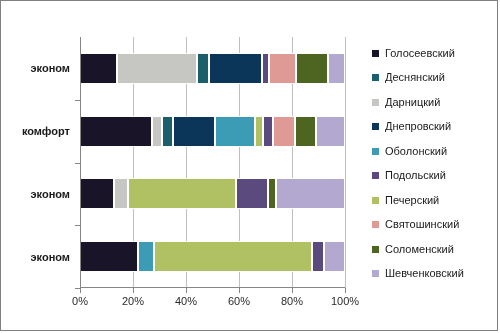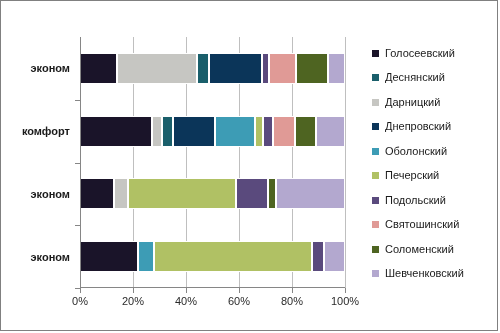--- a/index.html
+++ b/index.html
@@ -206,28 +206,28 @@
       </div>
       <div class="legend-row">
         <span class="legend-swatch" style="background: rgb(11, 53, 89);"></span>
         <span class="legend-text">Днепровский</span>
       </div>
       <div class="legend-row">
         <span class="legend-swatch" style="background: rgb(61, 156, 181);"></span>
         <span class="legend-text">Оболонский</span>
       </div>
       <div class="legend-row">
+        <span class="legend-swatch" style="background: rgb(90, 74, 125);"></span>
+        <span class="legend-text">Подольский</span>
+      </div>
+      <div class="legend-row">
         <span class="legend-swatch" style="background: rgb(176, 193, 100);"></span>
         <span class="legend-text">Печерский</span>
       </div>
       <div class="legend-row">
-        <span class="legend-swatch" style="background: rgb(90, 74, 125);"></span>
-        <span class="legend-text">Подольский</span>
-      </div>
-      <div class="legend-row">
         <span class="legend-swatch" style="background: rgb(224, 154, 150);"></span>
         <span class="legend-text">Святошинский</span>
       </div>
       <div class="legend-row">
         <span class="legend-swatch" style="background: rgb(78, 100, 33);"></span>
         <span class="legend-text">Соломенский</span>
       </div>
       <div class="legend-row">
         <span class="legend-swatch" style="background: rgb(179, 168, 207);"></span>
         <span class="legend-text">Шевченковский</span>

